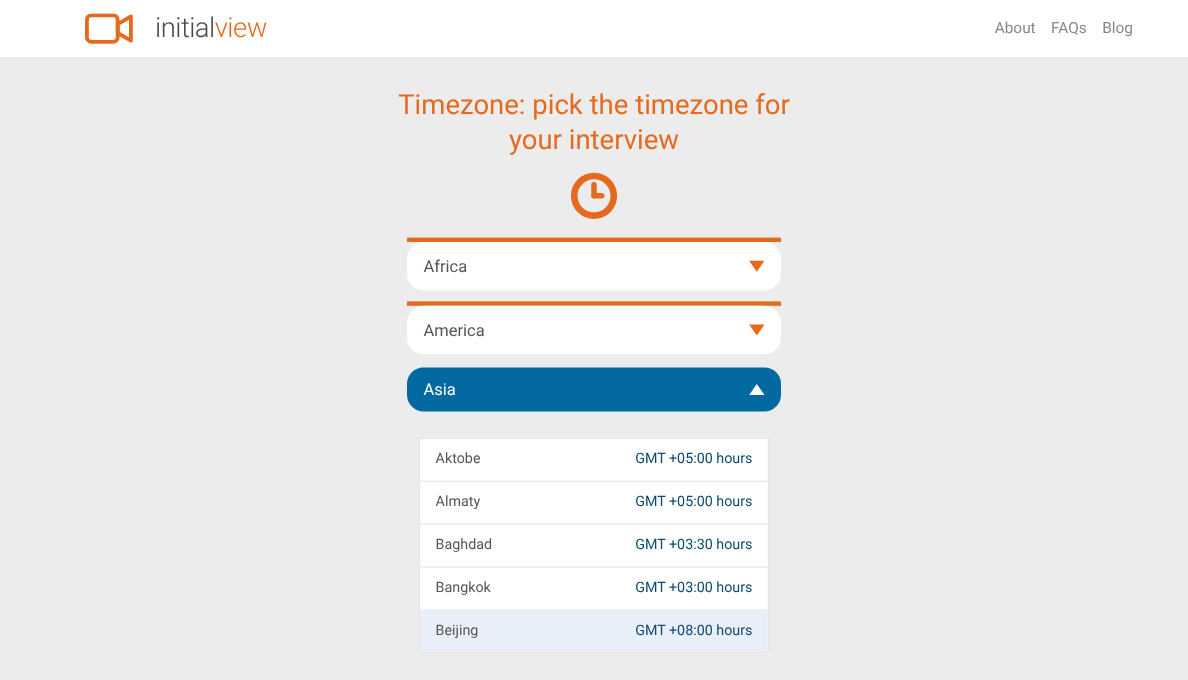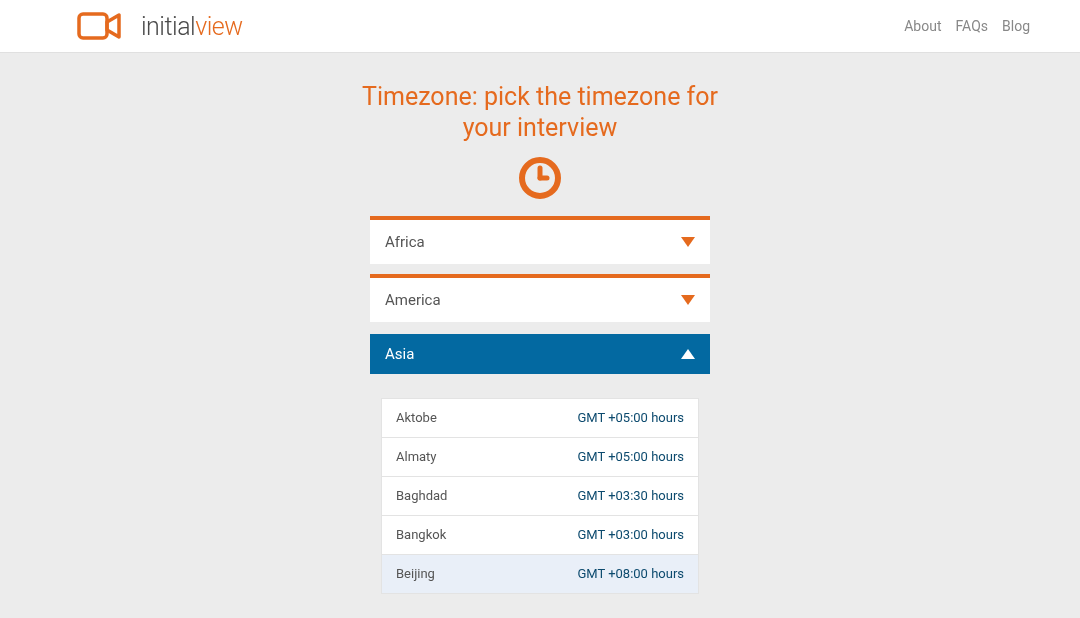--- a/index.html
+++ b/index.html
@@ -92,20 +92,21 @@
       border-top: 4px solid #e56a1e;
     }
     .region-header {
       background: #fff;
       height: 44px;
       display: flex;
       align-items: center;
       justify-content: space-between;
       padding: 0 15px;
       cursor: pointer;
+      border-radius: 15px;
     }
     .region-header.active {
       background: #0369a1;
       height: 40px;
     }
     .region.active {
       border-top: none;
       margin-top: 12px;
     }
     .region-label {

